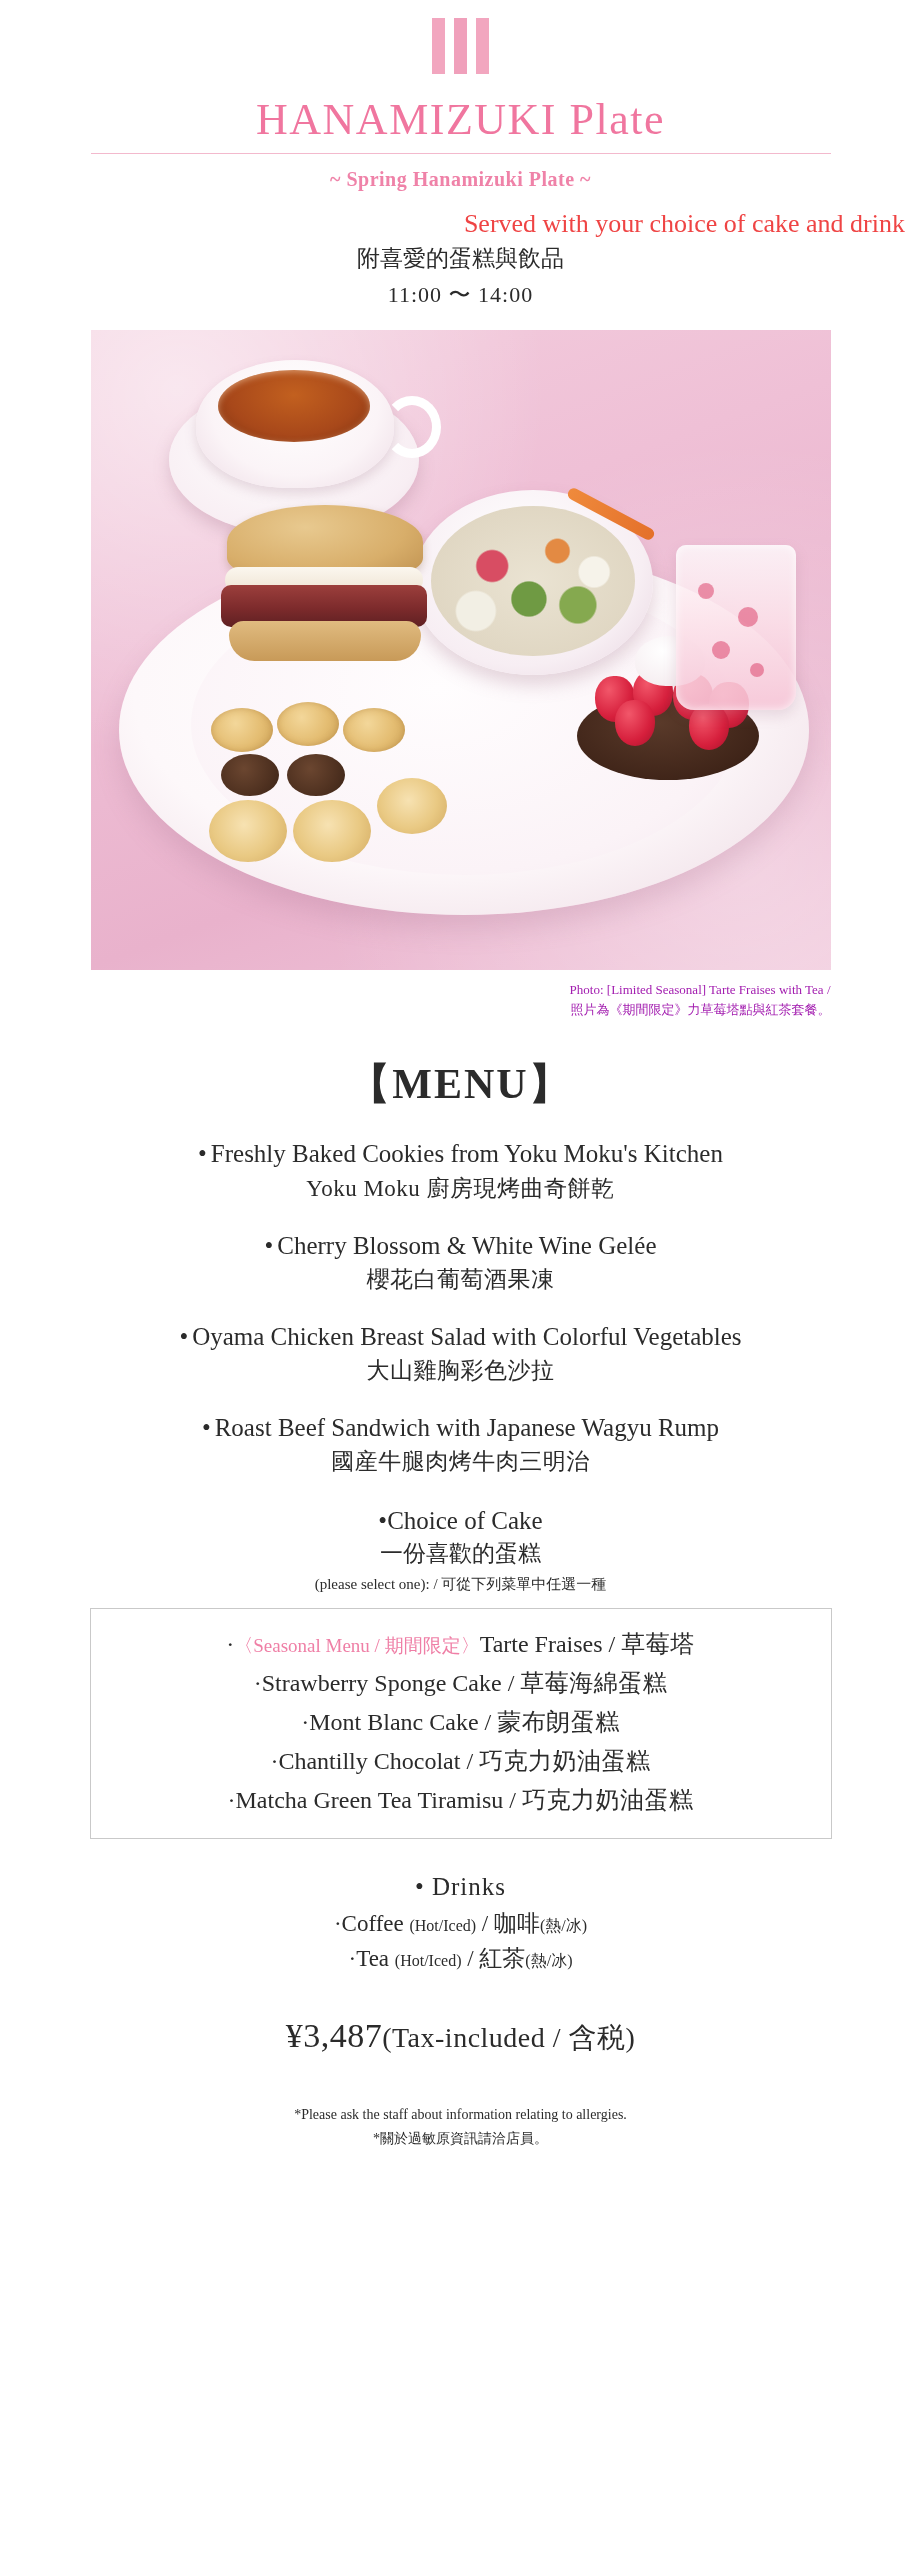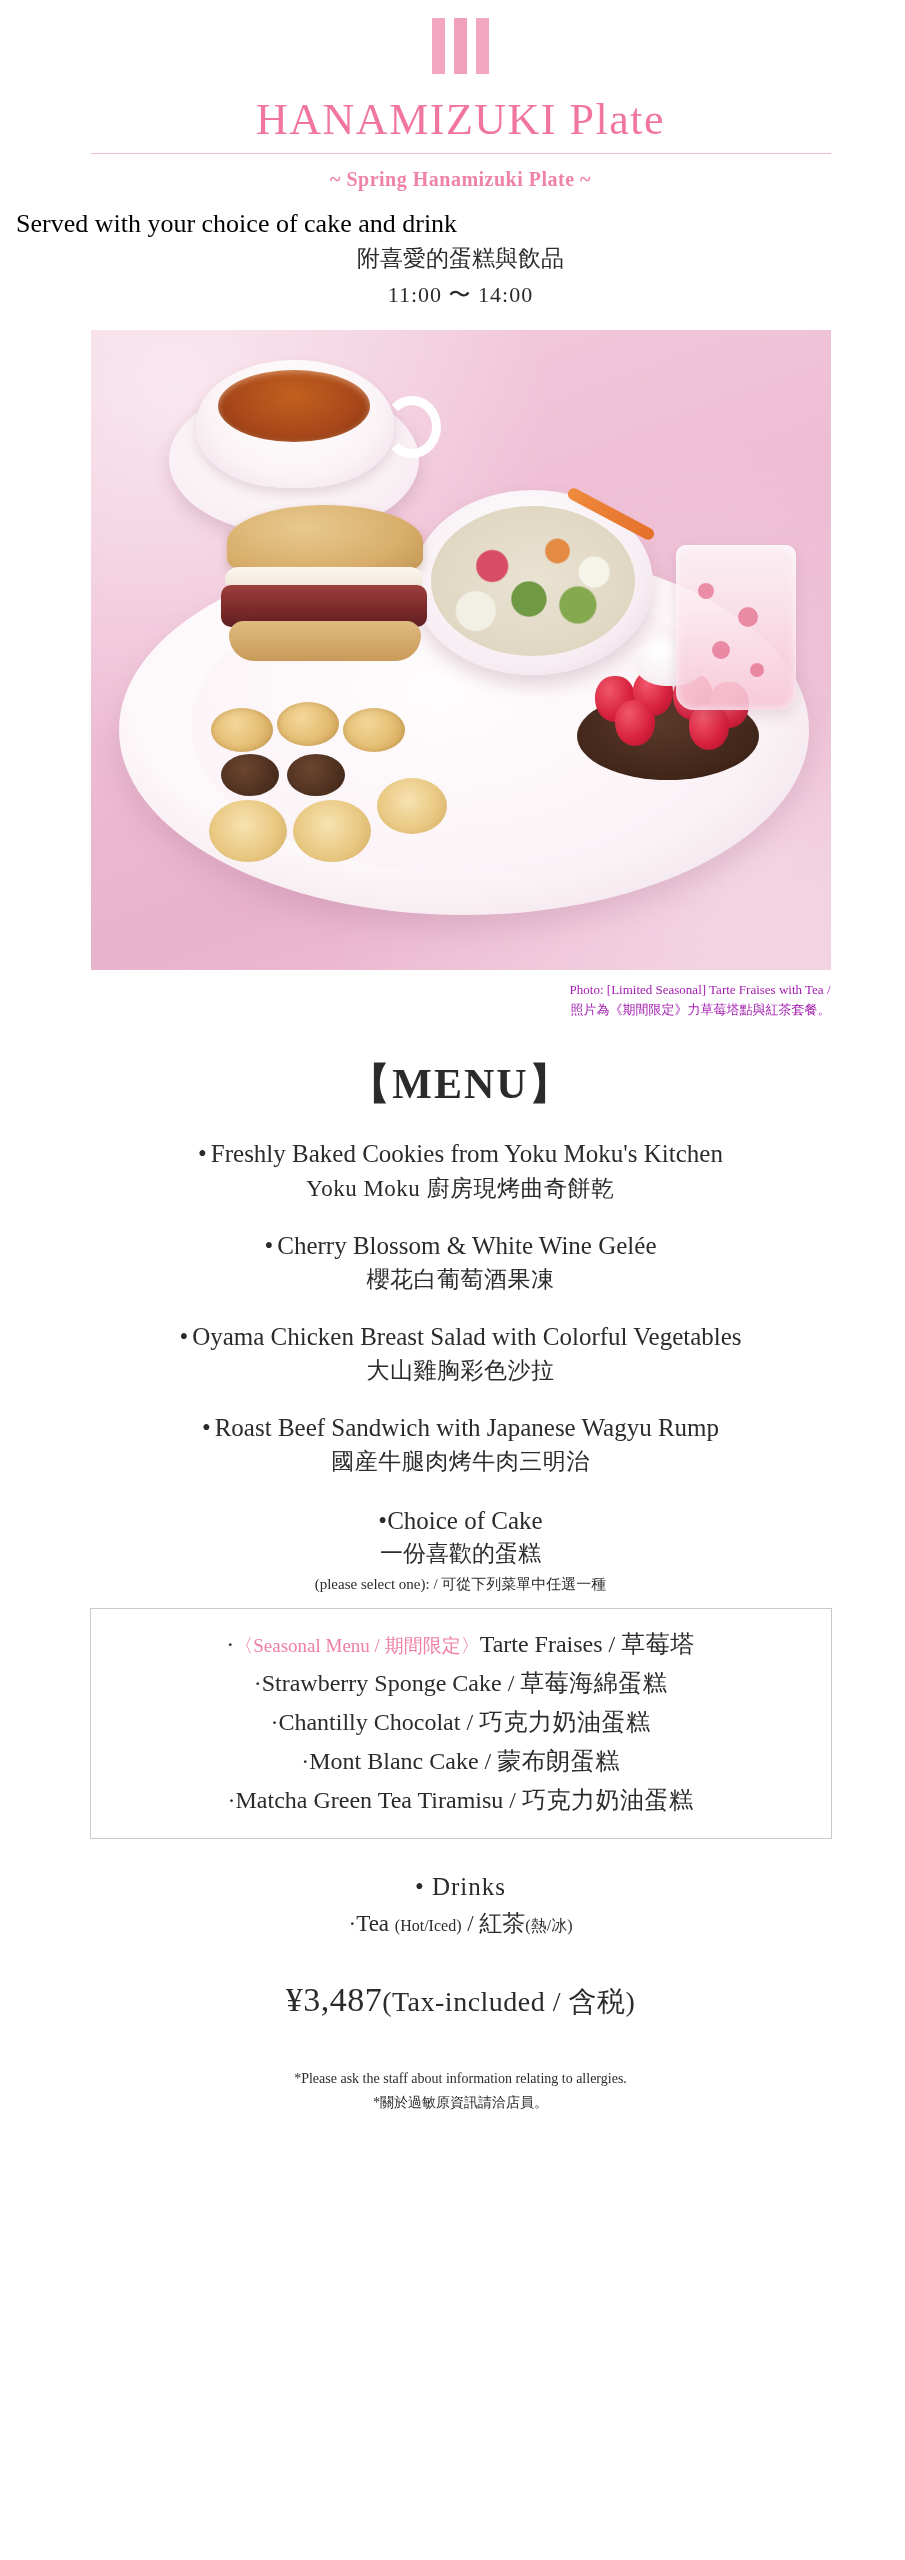--- a/index.html
+++ b/index.html
@@ -56,23 +56,23 @@
   }
   .subtitle {
     text-align: center;
     font-size: 20px;
     color: #ef82a8;
     letter-spacing: 0.5px;
     margin-bottom: 18px;
     font-weight: bold;
   }
   .served-en {
-    text-align: left;
+    text-align: right;
     font-size: 26px;
-    color: #000000;
+    color: #ef4444;
     margin-bottom: 4px;
   }
   .served-zh {
     text-align: center;
     font-size: 23px;
     color: #2b2b2b;
     margin-bottom: 6px;
   }
   .served-time {
     text-align: center;
@@ -527,39 +527,45 @@
       <span>·</span><span class="seasonal">〈Seasonal Menu / 期間限定〉</span><span>Tarte Fraises</span>
       <span>/</span>
       <span class="zh">草莓塔</span>
     </div>
     <div class="cake-row">
       <span>·</span><span>Strawberry Sponge Cake</span>
       <span>/</span>
       <span class="zh">草莓海綿蛋糕</span>
     </div>
     <div class="cake-row">
+      <span>·</span><span>Mont Blanc Cake</span>
+      <span>/</span>
+      <span class="zh">蒙布朗蛋糕</span>
+    </div>
+    <div class="cake-row">
       <span>·</span><span>Chantilly Chocolat</span>
       <span>/</span>
       <span class="zh">巧克力奶油蛋糕</span>
-    </div>
-    <div class="cake-row">
-      <span>·</span><span>Mont Blanc Cake</span>
-      <span>/</span>
-      <span class="zh">蒙布朗蛋糕</span>
     </div>
     <div class="cake-row">
       <span>·</span><span>Matcha Green Tea Tiramisu</span>
       <span>/</span>
       <span class="zh">巧克力奶油蛋糕</span>
     </div>
   </div>
 
   <div class="drinks">
     <div class="head">• Drinks</div>
     <div class="line">
+      <span>·</span><span>Coffee</span>
+      <span class="small">(Hot/Iced)</span>
+      <span>/</span>
+      <span>咖啡</span><span class="small">(熱/冰)</span>
+    </div>
+    <div class="line">
       <span>·</span><span>Tea</span>
       <span class="small">(Hot/Iced)</span>
       <span>/</span>
       <span>紅茶</span><span class="small">(熱/冰)</span>
     </div>
   </div>
 
   <div class="price">
     <span>¥3,487</span><span class="tax">(Tax-included / 含税)</span>
   </div>

